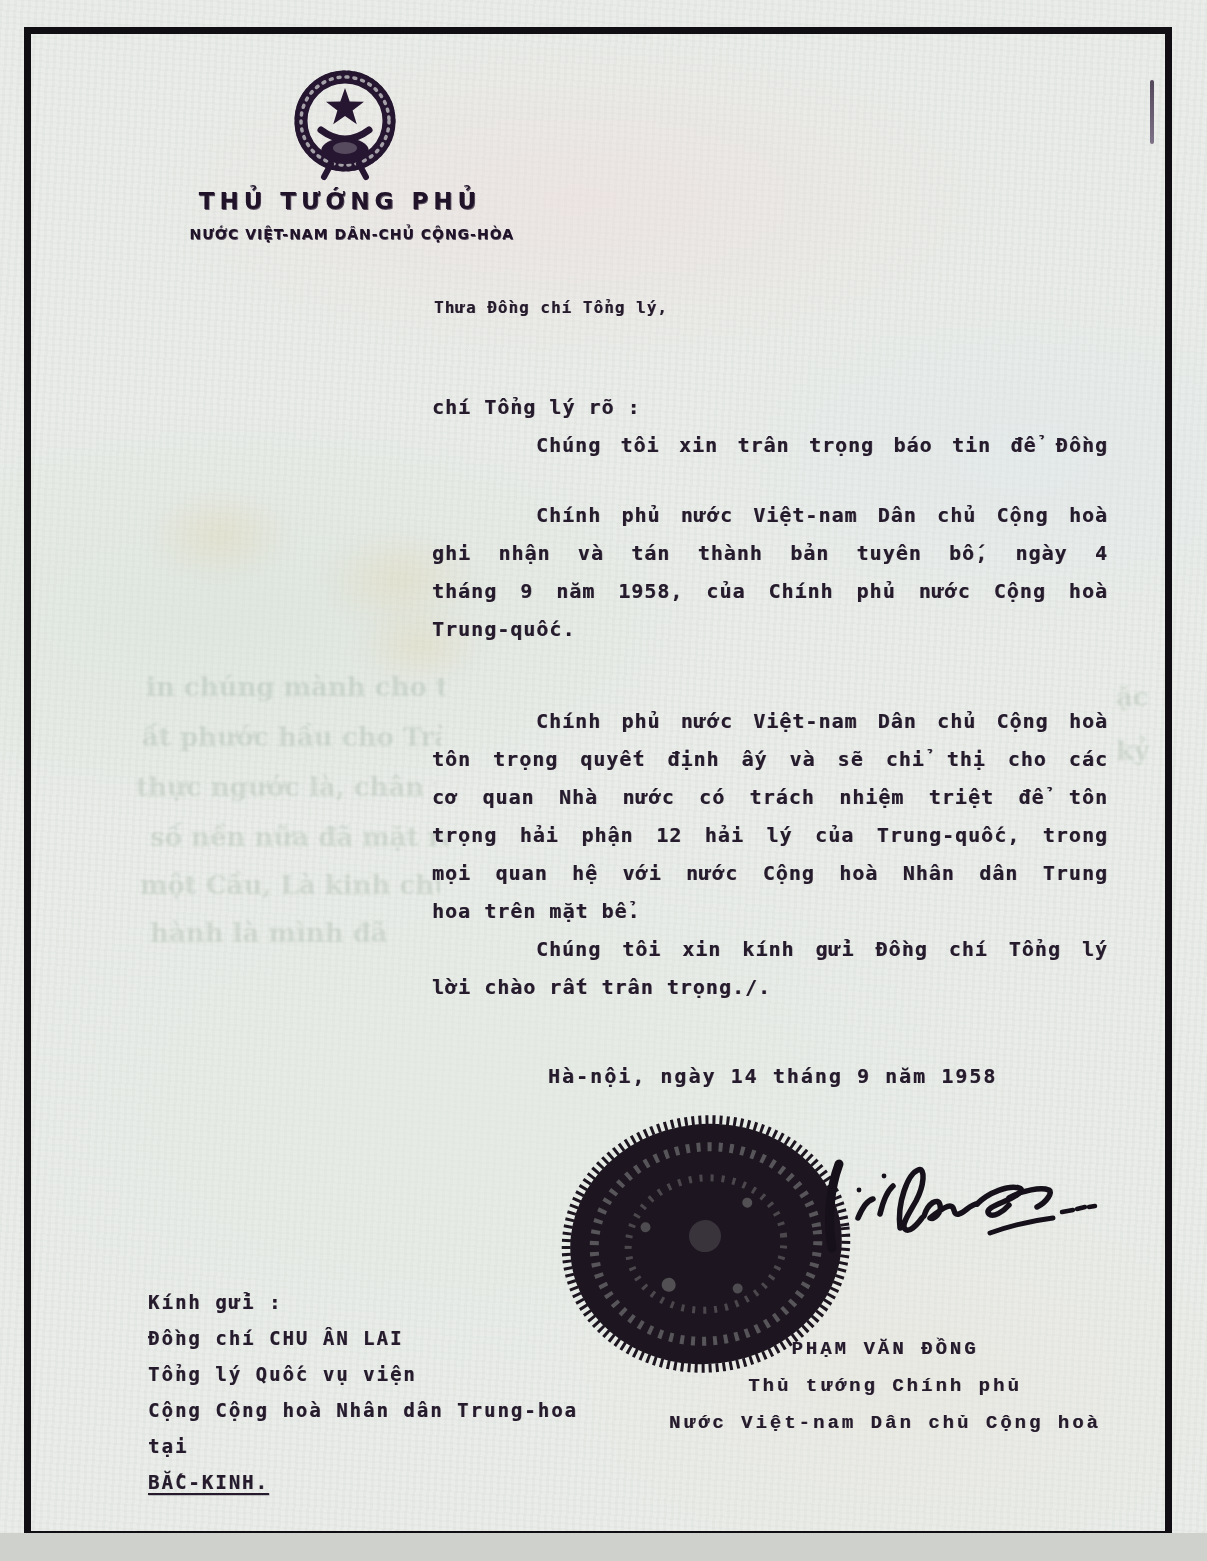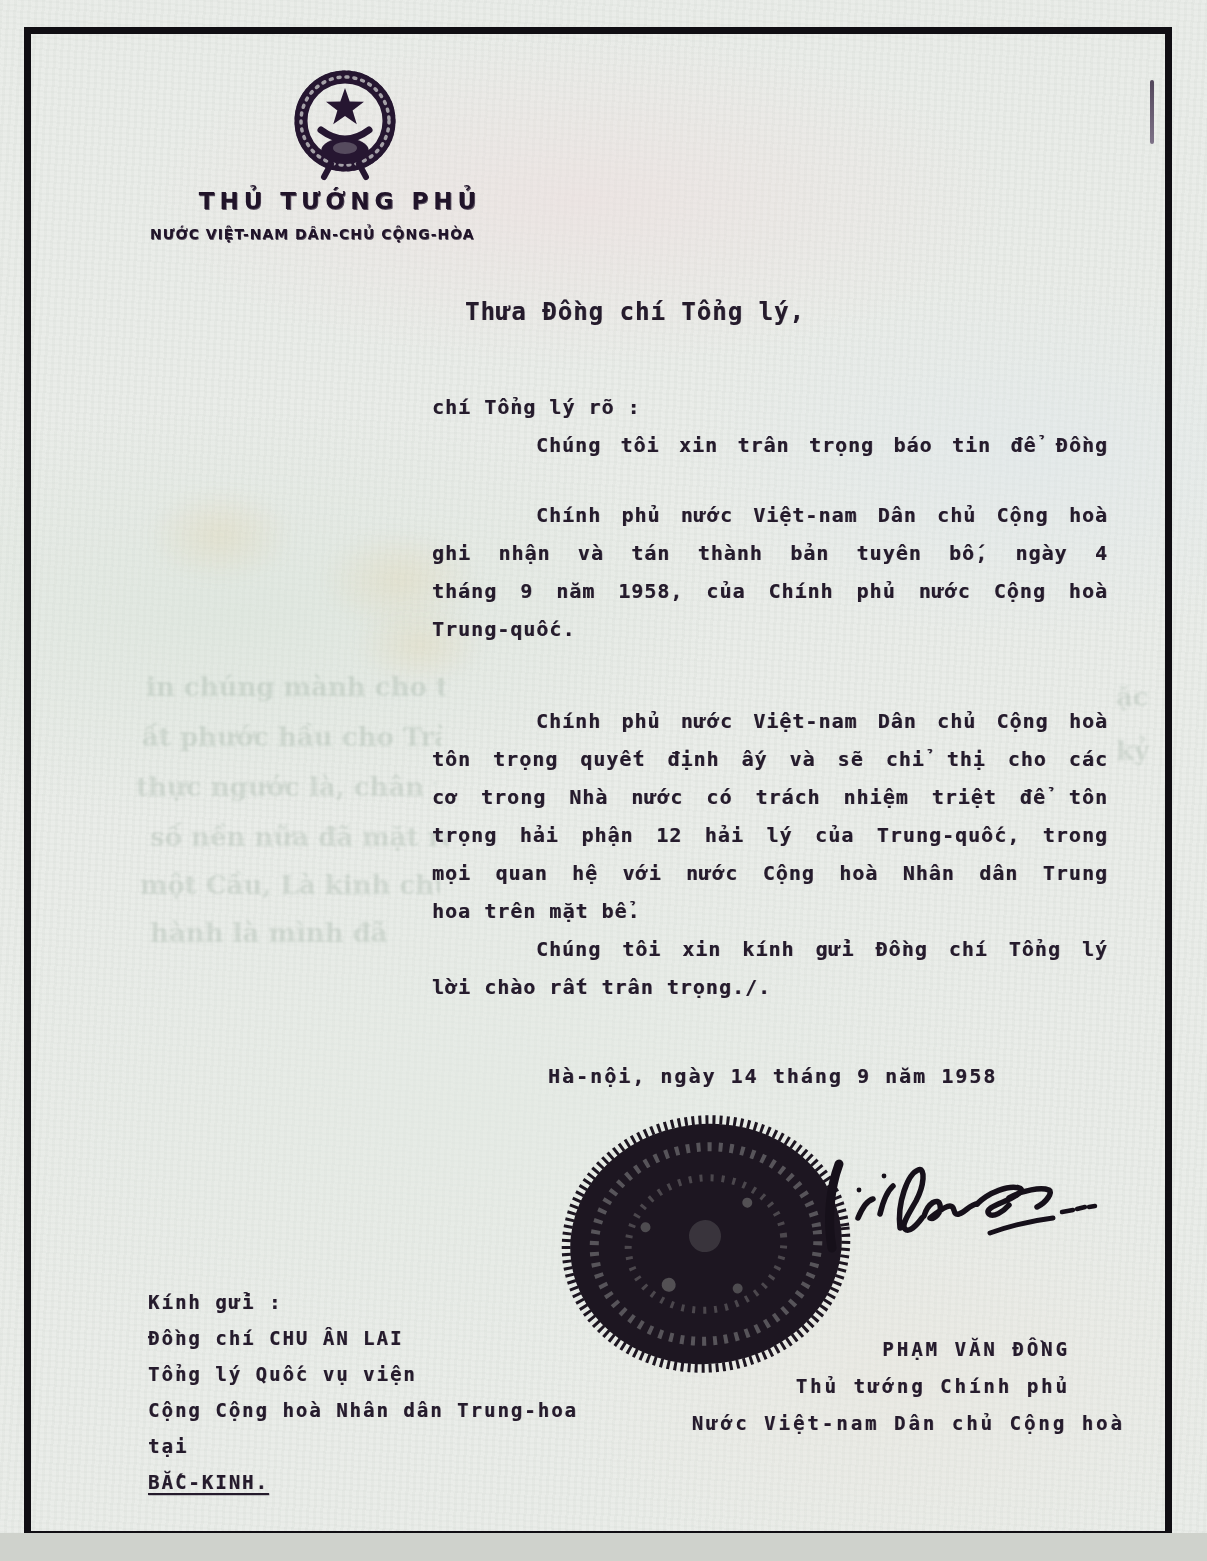--- a/index.html
+++ b/index.html
@@ -18,33 +18,33 @@
   }
   .frame{
     position:absolute;left:24px;top:27px;width:1134px;height:1497px;
     border:7px solid #100e13;pointer-events:none;
   }
   .tw{color:#251b2c;font-weight:bold;text-shadow:0.5px 0.4px 0.6px rgba(37,27,44,0.55);}
   .bl{height:38px;line-height:38px;font-size:20px;letter-spacing:1px;}
   .full{text-align:justify;text-align-last:justify;}
   .indent{padding-left:104px;}
   .para{position:absolute;left:432px;width:676px;}
-  .salutation{position:absolute;left:465px;top:298px;font-size:24px;letter-spacing:1px;}
+  .salutation{position:absolute;left:434px;top:298px;font-size:16px;letter-spacing:1px;}
   .dateline{position:absolute;left:548px;top:1064px;font-size:20px;letter-spacing:2px;}
   .recipient{position:absolute;left:148px;top:1284px;}
   .recipient div{height:36px;line-height:36px;font-size:19px;letter-spacing:2px;}
   .recipient .city{text-decoration:underline;text-underline-offset:4px;text-decoration-thickness:2px;}
-  .sigblock div{position:absolute;text-align:right;font-size:19px;letter-spacing:3px;height:36px;line-height:36px;}
+  .sigblock div{position:absolute;text-align:center;font-size:19px;letter-spacing:3px;height:36px;line-height:36px;font-family:Liberation Mono, monospace;}
   .sig-name{left:700px;top:1331px;width:370px;}
   .sig-title{left:700px;top:1368px;width:370px;}
   .sig-country{left:645px;top:1405px;width:480px;}
   .lh-title{position:absolute;left:190px;top:188px;width:300px;text-align:center;
     font-family:"DejaVu Sans",sans-serif;font-size:23px;letter-spacing:5px;color:#201329;
     font-weight:bold;text-shadow:0.8px 0.8px 0.5px rgba(32,19,41,0.7);}
-  .lh-sub{position:absolute;left:150px;top:226px;width:364px;text-align:left;
+  .lh-sub{position:absolute;left:150px;top:226px;width:364px;text-align:right;
     font-family:"DejaVu Sans",sans-serif;font-size:14px;letter-spacing:1px;color:#201329;
     font-weight:bold;text-shadow:0.6px 0.6px 0.4px rgba(32,19,41,0.7);}
   .emblem{position:absolute;left:290px;top:64px;width:110px;height:120px;}
   .seal{position:absolute;left:556px;top:1110px;width:300px;height:268px;transform:rotate(-3deg);opacity:0.97;}
   .signature{position:absolute;left:812px;top:1148px;width:290px;height:115px;}
   .bleed{position:absolute;font-family:"DejaVu Serif",serif;font-weight:bold;font-size:26px;
     color:#5d7a66;opacity:0.17;filter:blur(1.2px);white-space:nowrap;overflow:hidden;max-width:300px;}
   .bleed.rt{max-width:60px;}
   .ghost{position:absolute;border-radius:50%;filter:blur(7px);
     background:radial-gradient(closest-side, rgba(224,198,140,0.22), rgba(224,198,140,0) 72%);}
@@ -97,21 +97,21 @@
   <div class="para" style="top:496px">
     <div class="bl tw full indent">Chính phủ nước Việt-nam Dân chủ Cộng hoà</div>
     <div class="bl tw full">ghi nhận và tán thành bản tuyên bố, ngày 4</div>
     <div class="bl tw full">tháng 9 năm 1958, của Chính phủ nước Cộng hoà</div>
     <div class="bl tw">Trung-quốc.</div>
   </div>
 
   <div class="para" style="top:702px">
     <div class="bl tw full indent">Chính phủ nước Việt-nam Dân chủ Cộng hoà</div>
     <div class="bl tw full">tôn trọng quyết định ấy và sẽ chỉ thị cho các</div>
-    <div class="bl tw full">cơ trong Nhà nước có trách nhiệm triệt để tôn</div>
+    <div class="bl tw full">cơ quan Nhà nước có trách nhiệm triệt để tôn</div>
     <div class="bl tw full">trọng hải phận 12 hải lý của Trung-quốc, trong</div>
     <div class="bl tw full">mọi quan hệ với nước Cộng hoà Nhân dân Trung</div>
     <div class="bl tw">hoa trên mặt bể.</div>
   </div>
 
   <div class="para" style="top:930px">
     <div class="bl tw full indent">Chúng tôi xin kính gửi Đồng chí Tổng lý</div>
     <div class="bl tw">lời chào rất trân trọng./.</div>
   </div>
 

